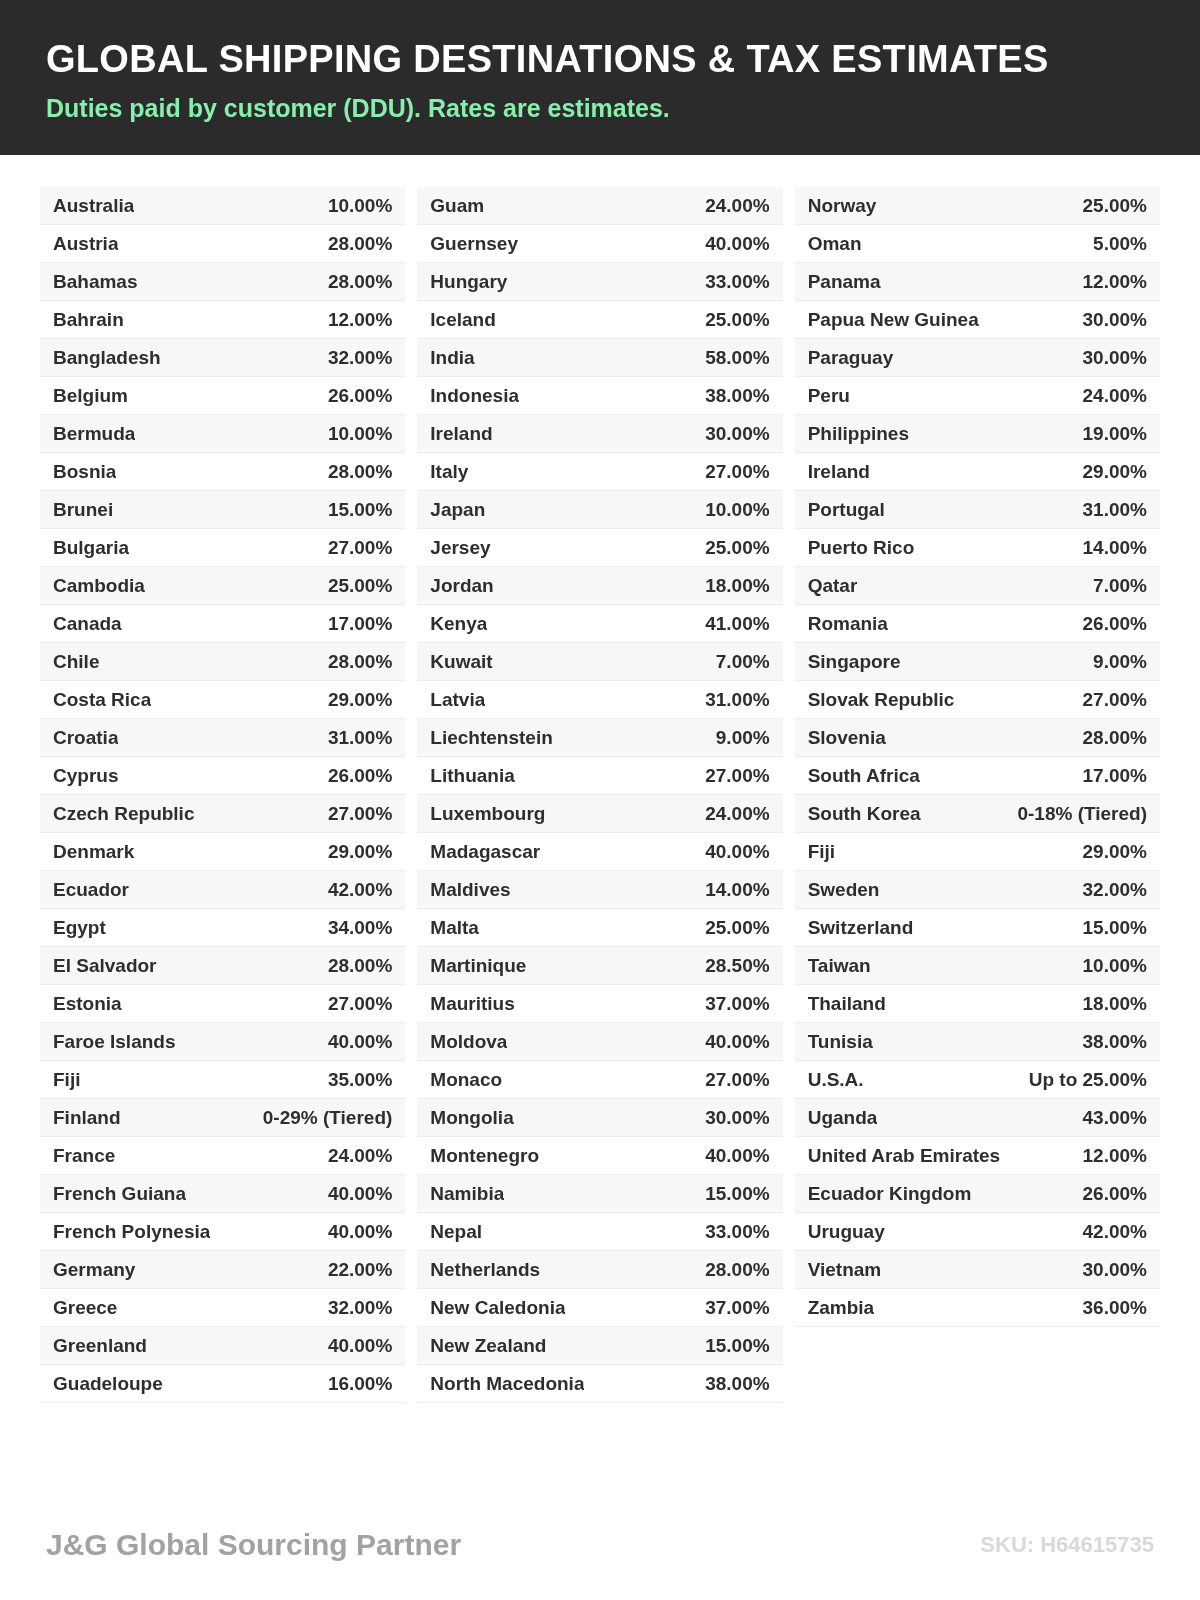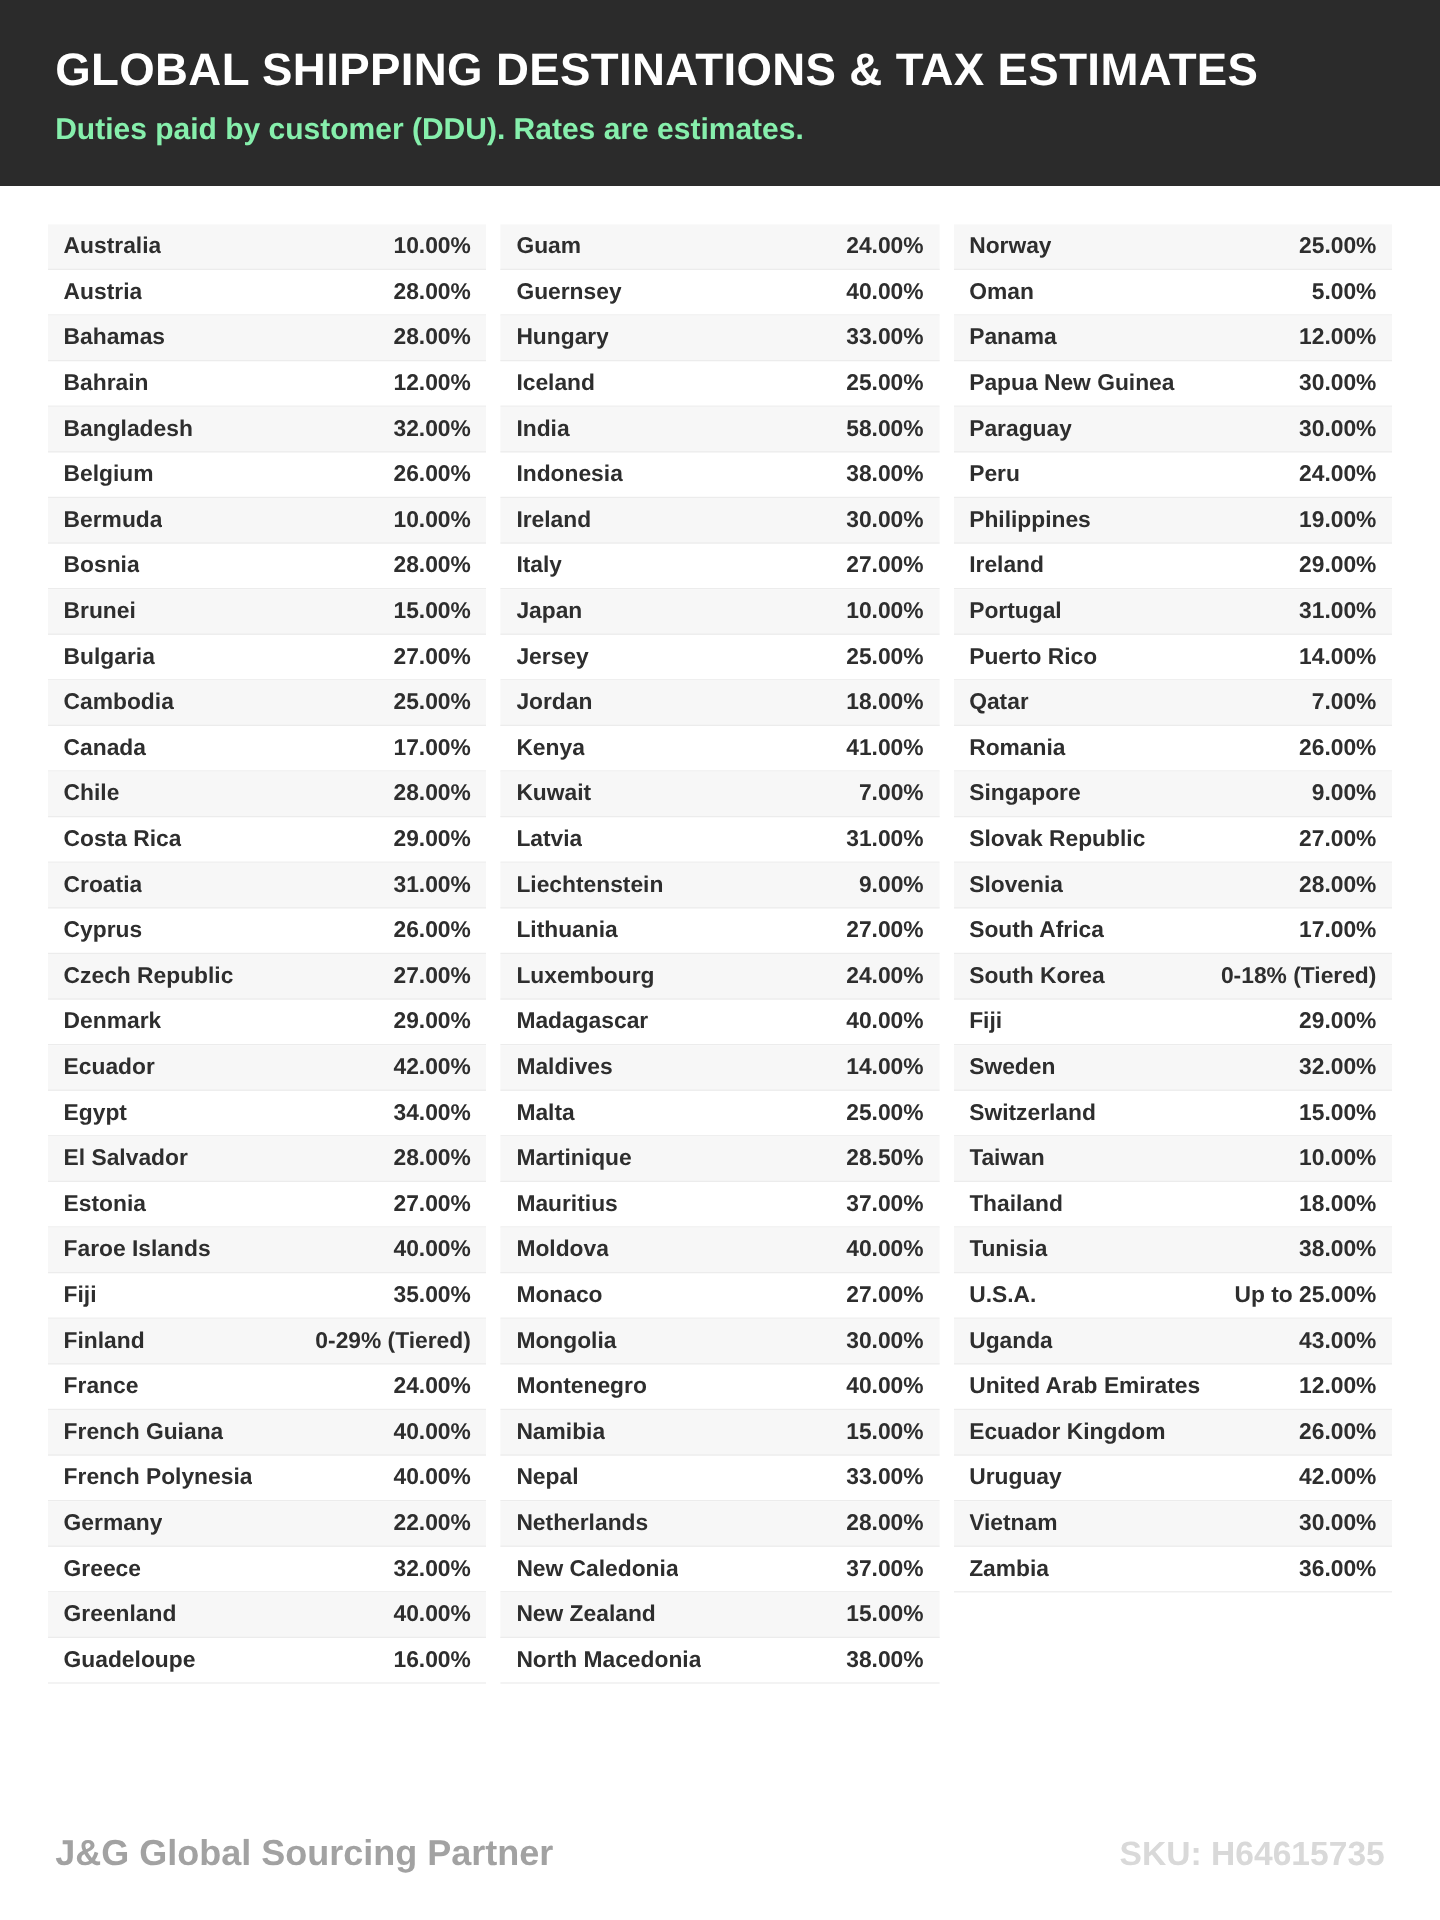--- a/index.html
+++ b/index.html
@@ -52,21 +52,21 @@
   .rate { white-space: nowrap; margin-left: 8px; }
   .footer {
     position: absolute;
     left: 0; right: 0; bottom: 0;
     display: flex;
     justify-content: space-between;
     align-items: center;
     padding: 0 46px 38px;
   }
   .brand { font-size: 30px; font-weight: bold; color: #a2a2a2; }
-  .sku { font-size: 28px; font-weight: bold; color: #d9d9d9; }
+  .sku { font-size: 22px; font-weight: bold; color: #d9d9d9; }
 </style>
 </head>
 <body>
 
 <div class="page">
 
   <header class="banner">
     <h1>GLOBAL SHIPPING DESTINATIONS &amp; TAX ESTIMATES</h1>
     <p class="subtitle">Duties paid by customer (DDU). Rates are estimates.</p>
   </header>

